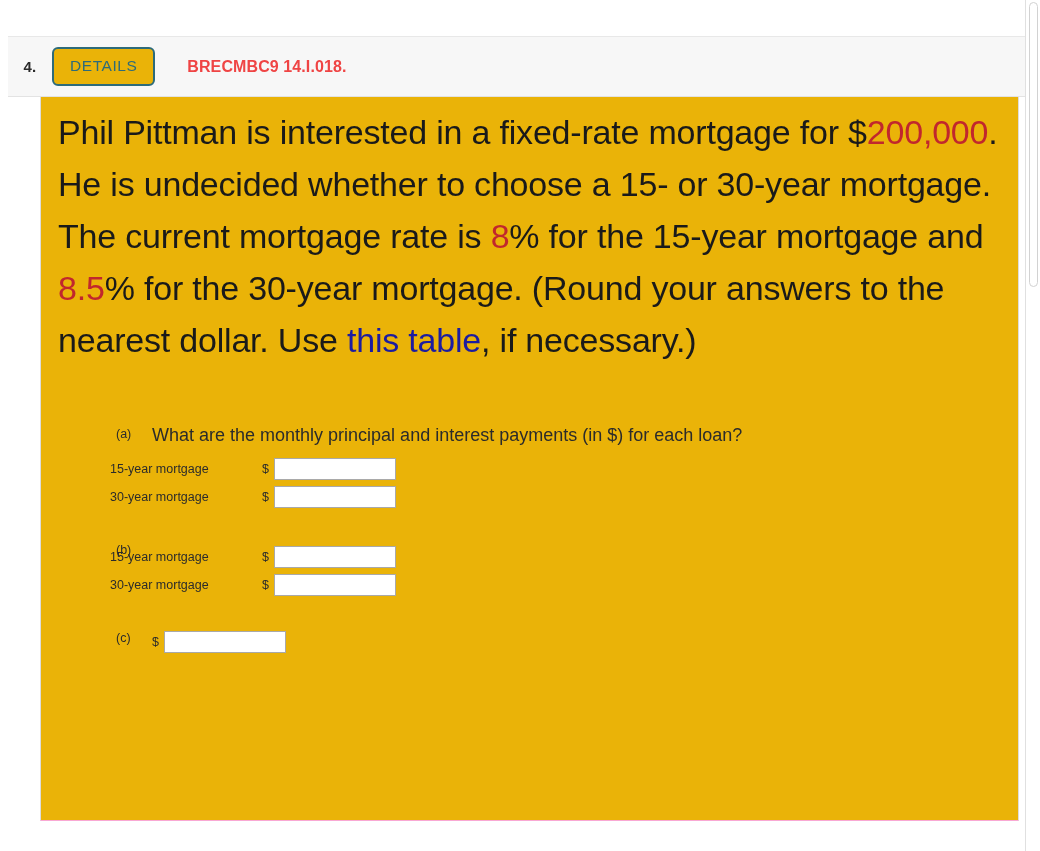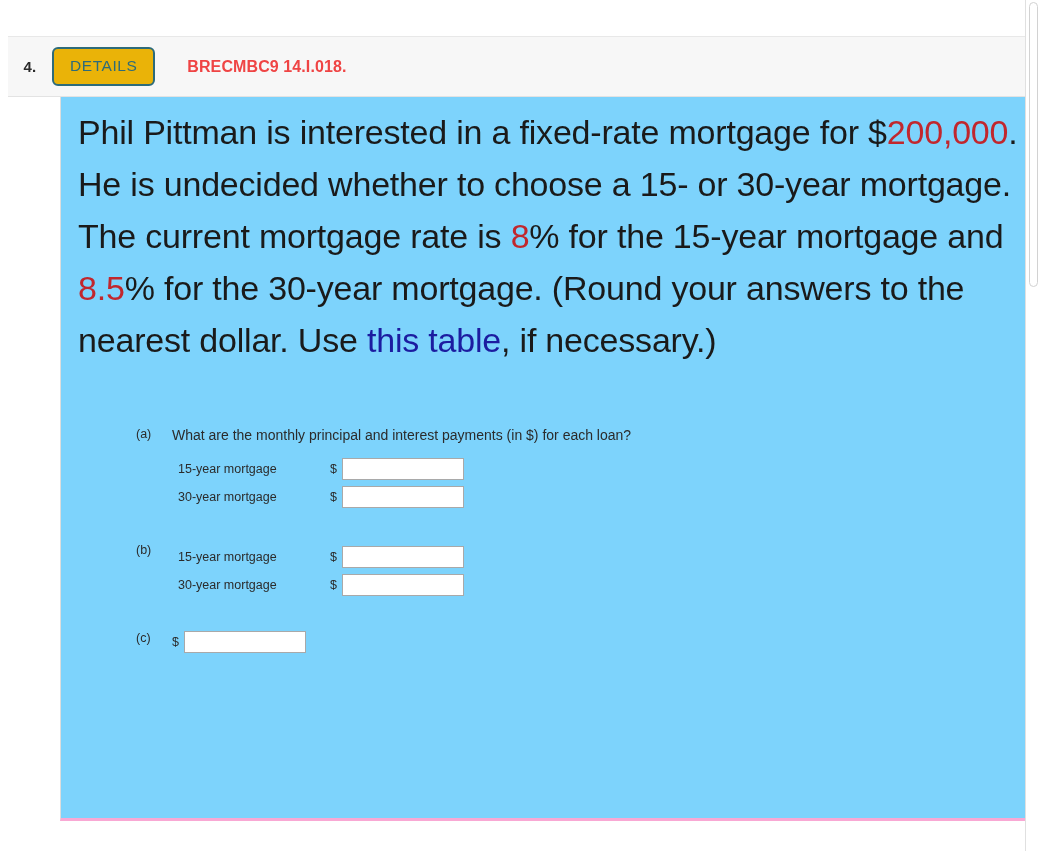--- a/index.html
+++ b/index.html
@@ -59,28 +59,28 @@
     margin-left: 32px;
     letter-spacing: .1px;
     white-space: nowrap;
   }
   .q-header-spacer { flex: 1 1 auto; }
   .hdr-actions { display: flex; gap: 12px; align-items: center; }
 
   
   .q-body {
     position: absolute;
-    left: 60px;
+    left: 40px;
     top: 97px;
     width: 979px;
     height: 724px;
-    background: #7dd3fc;
+    background: #eab308;
     border-left: 1px solid #dddddd;
     border-right: 1px solid #dddddd;
-    border-bottom: 3px solid #f9a8d4;
+    border-bottom: 1px solid #f9a8d4;
   }
 
   .stem {
     position: absolute;
     left: 17px;
     top: 9px;
     width: 945px;
     font-size: 34px;
     line-height: 52px;
     color: #1a1a1a;
@@ -98,34 +98,34 @@
   .part { position: relative; margin-bottom: 22px; }
   .part-label {
     position: absolute;
     left: 58px;
     top: 0;
     font-size: 12.5px;
     color: #2b2b2b;
   }
   .part-prompt {
     margin-left: 94px;
-    font-size: 14px;
+    font-size: 18px;
     color: #2b2b2b;
     line-height: 16px;
     padding-top: 0;
   }
   .answer-rows { margin-top: 12px; }
   .answer-row {
     display: flex;
     align-items: center;
     height: 28px;
   }
   .ans-label {
     width: 152px;
-    margin-left: 100px;
+    margin-left: 52px;
     font-size: 12.5px;
     color: #2b2b2b;
   }
   .dollar {
     font-size: 12.5px;
     color: #2b2b2b;
     margin-right: 5px;
   }
   .ans-input {
     width: 122px;

